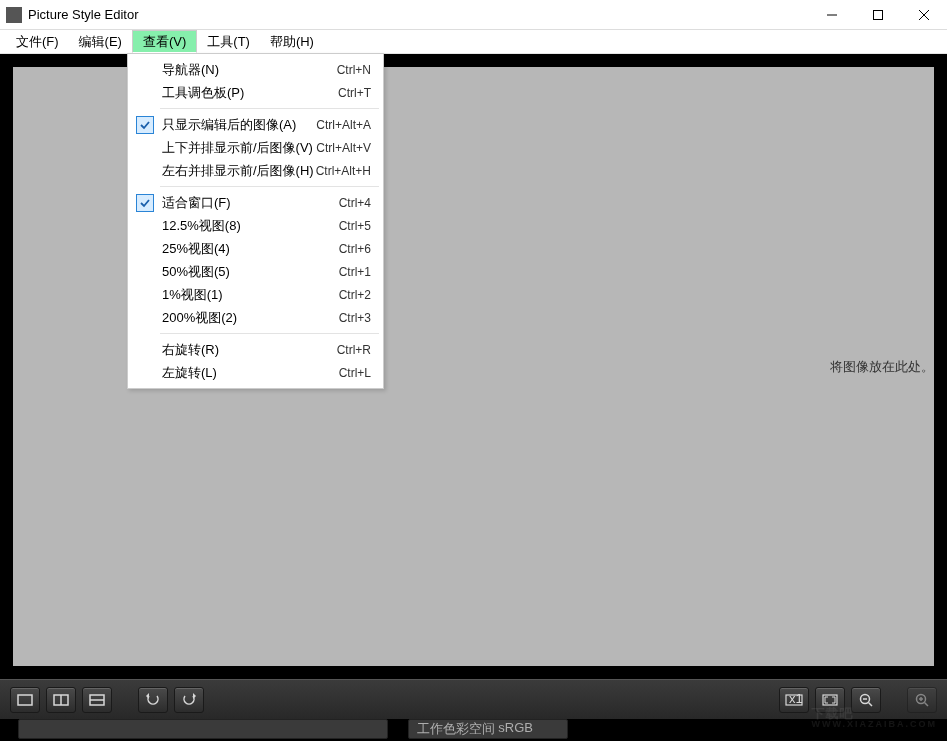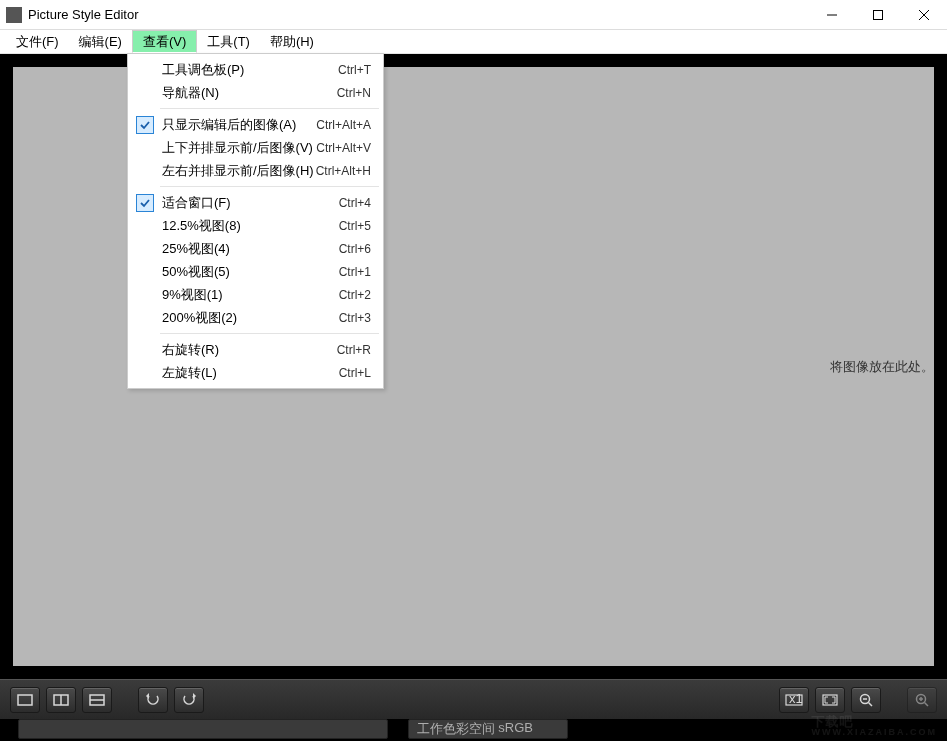--- a/index.html
+++ b/index.html
@@ -31,21 +31,21 @@
 .tb-btn { width: 30px; height: 26px; background: linear-gradient(#4a4a4a,#2c2c2c); border: 1px solid #1a1a1a; border-radius: 3px; display: flex; align-items: center; justify-content: center; box-shadow: inset 0 1px 0 rgba(255,255,255,0.15); }
 .tb-btn svg { stroke: #d8d8d8; fill: #d8d8d8; }
 .tb-gap { width: 14px; }
 .tb-spacer { flex: 1; }
 
 .statusbar { position: absolute; left: 0; right: 0; bottom: 0; height: 22px; background: #000; }
 .status-pill { position: absolute; top: 0px; height: 20px; background: #3a3a3a; border: 1px solid #222; border-radius: 2px; display: flex; align-items: flex-start; padding: 0 8px; color: #aeaeae; font-size: 12px; }
 .pill-1 { left: 18px; width: 370px; }
 .pill-2 { left: 408px; width: 160px; }
 
-.watermark { position: absolute; right: 10px; bottom: 4px; color: rgba(255,255,255,0.08); font-size: 28px; font-weight: bold; letter-spacing: 1px; pointer-events: none; }
+.watermark { position: absolute; right: 10px; bottom: 12px; color: rgba(255,255,255,0.08); font-size: 28px; font-weight: bold; letter-spacing: 1px; pointer-events: none; }
 .watermark small { display:block; font-size: 9px; letter-spacing: 2px; text-align: right; margin-top: -6px;}
 </style>
 </head>
 <body>
 
 <div class="titlebar">
   <span class="app-icon"></span>
   <span class="title">Picture Style Editor</span>
   <div class="winbtns">
     <div class="winbtn">
@@ -77,27 +77,27 @@
 
 <div class="workspace">
   <div class="canvas">
     <span>将图像放在此处。</span>
   </div>
 </div>
 
 <div class="dropdown" id="view-dropdown">
     <div class="dd-row">
       <div class="dd-check"></div>
+      <div class="dd-label">导航器(N)</div>
+      <div class="dd-accel">Ctrl+N</div>
+    </div>
+    <div class="dd-row">
+      <div class="dd-check"></div>
       <div class="dd-label">工具调色板(P)</div>
       <div class="dd-accel">Ctrl+T</div>
-    </div>
-    <div class="dd-row">
-      <div class="dd-check"></div>
-      <div class="dd-label">导航器(N)</div>
-      <div class="dd-accel">Ctrl+N</div>
     </div>
     <div class="dd-sep"></div>
     <div class="dd-row">
       <div class="dd-check">
         <div class="box">
           <svg width="10" height="10">
             <polyline points="1,5 4,8 9,2" fill="none" stroke="#1a5fab" stroke-width="1.8"></polyline>
           </svg>
         </div>
       </div>
@@ -136,21 +136,21 @@
       <div class="dd-label">25%视图(4)</div>
       <div class="dd-accel">Ctrl+6</div>
     </div>
     <div class="dd-row">
       <div class="dd-check"></div>
       <div class="dd-label">50%视图(5)</div>
       <div class="dd-accel">Ctrl+1</div>
     </div>
     <div class="dd-row">
       <div class="dd-check"></div>
-      <div class="dd-label">9%视图(1)</div>
+      <div class="dd-label">1%视图(1)</div>
       <div class="dd-accel">Ctrl+2</div>
     </div>
     <div class="dd-row">
       <div class="dd-check"></div>
       <div class="dd-label">200%视图(2)</div>
       <div class="dd-accel">Ctrl+3</div>
     </div>
     <div class="dd-sep"></div>
     <div class="dd-row">
       <div class="dd-check"></div>

